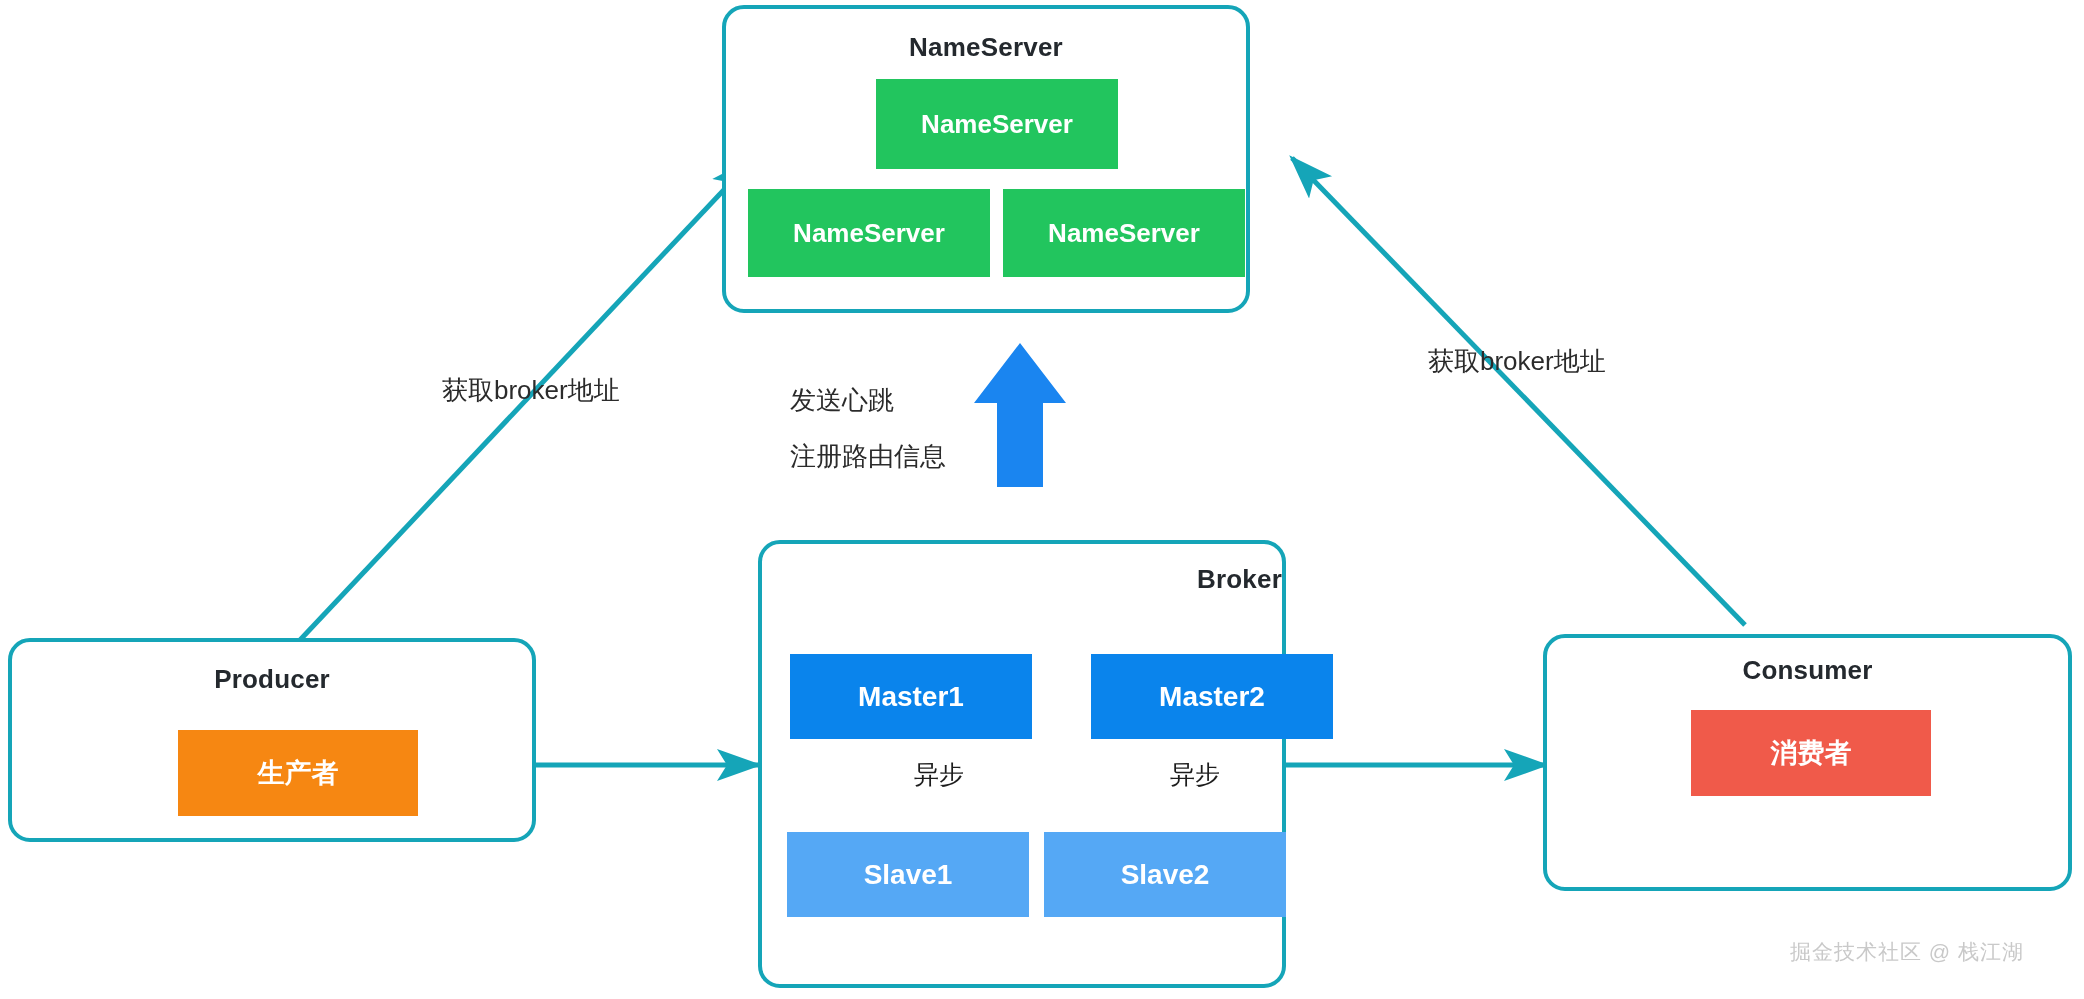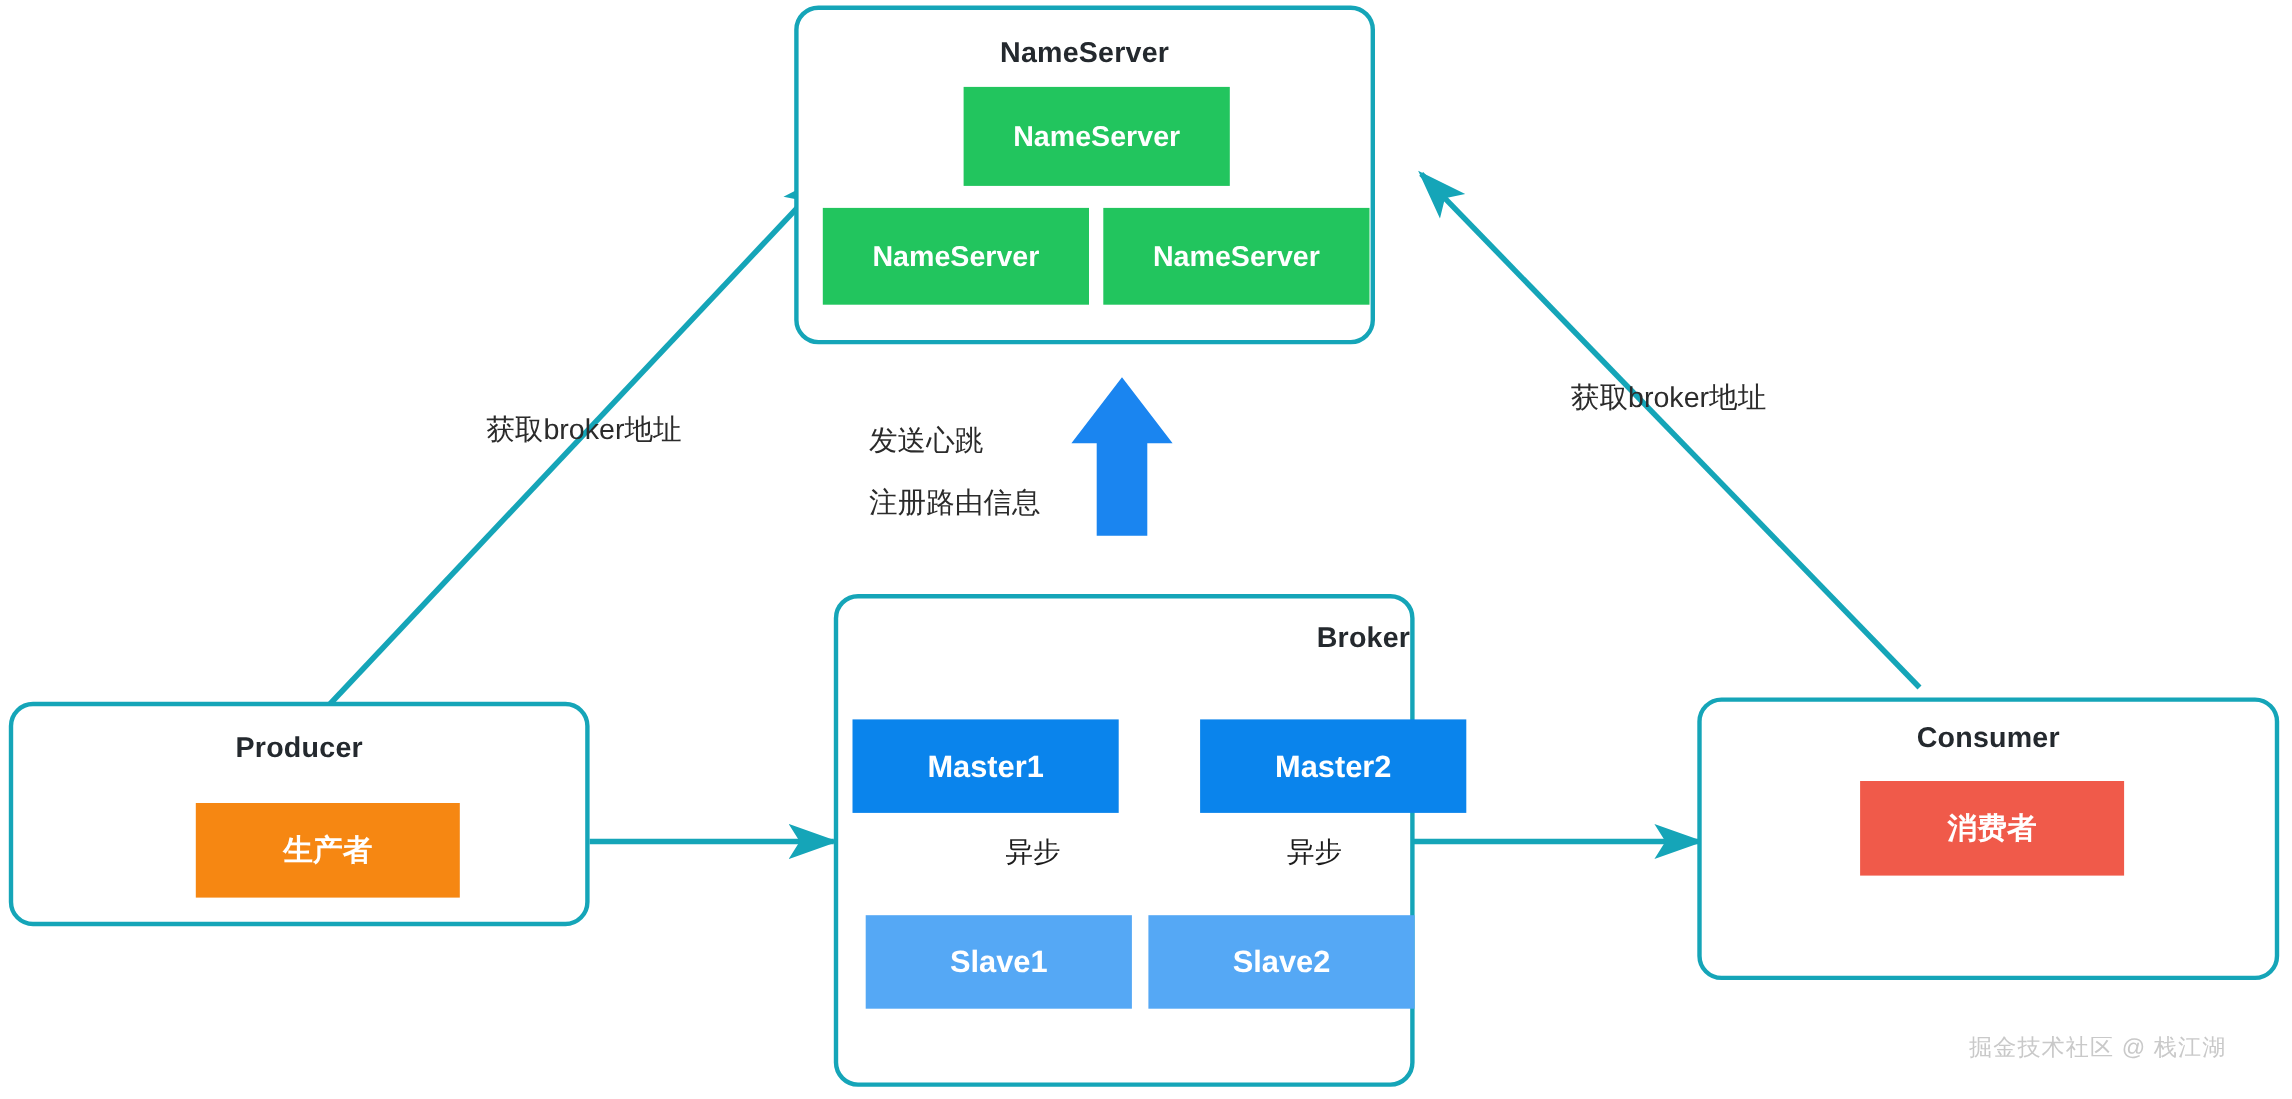--- a/index.html
+++ b/index.html
@@ -130,21 +130,21 @@
     </div>
 
     <div class="node ns" style="left:277px; top:180px; width:242px; height:88px;">
       <span>NameServer</span>
     </div>
   </div>
 
   <div class="group" style="left:758px; top:540px; width:528px; height:448px;">
     <div class="group-title" style="top:20px;text-align:right;">Broker</div>
 
-    <div class="node master" style="left:13px; top:110px; width:242px; height:85px;">
+    <div class="node master" style="left:28px; top:110px; width:242px; height:85px;">
       <span>Master1</span>
     </div>
 
     <div class="node master" style="left:282px; top:110px; width:242px; height:85px;margin-left:47px;">
       <span>Master2</span>
     </div>
 
     <div class="node slave" style="left:25px; top:288px; width:242px; height:85px;">
       <span>Slave1</span>
     </div>

